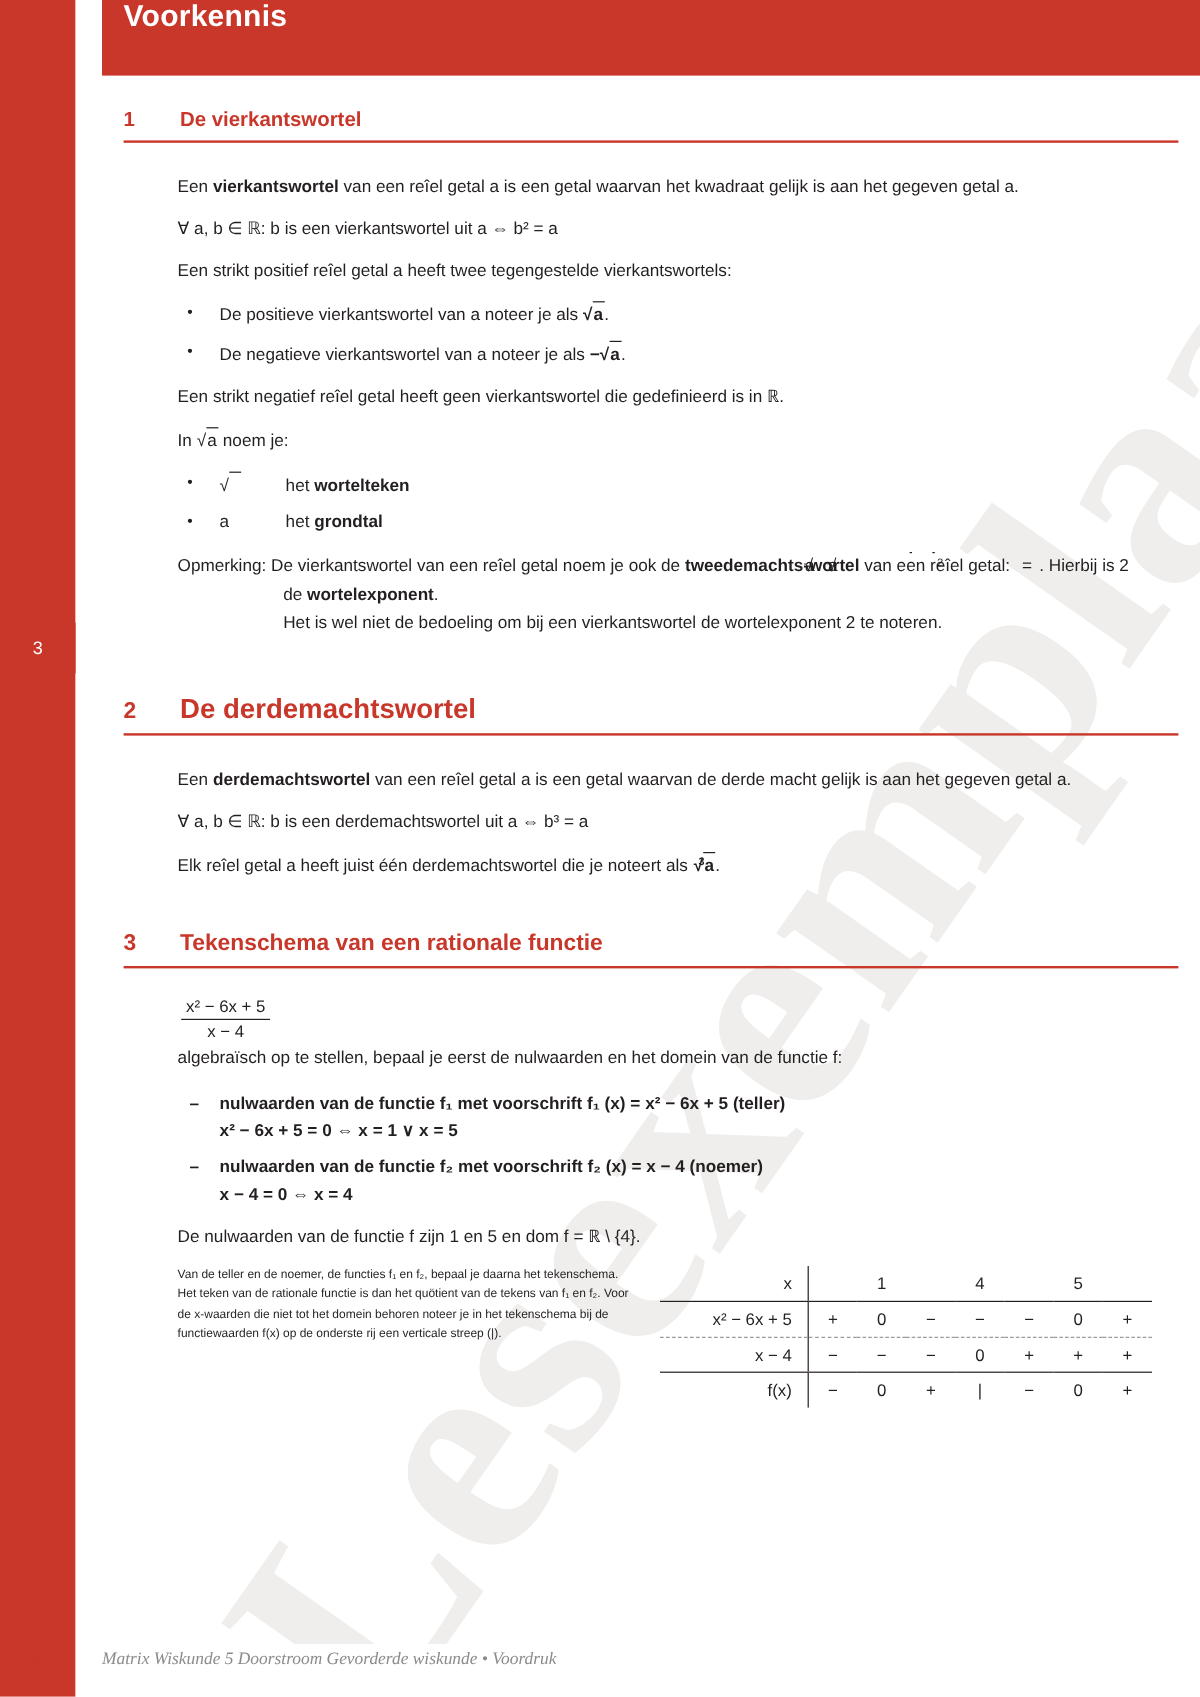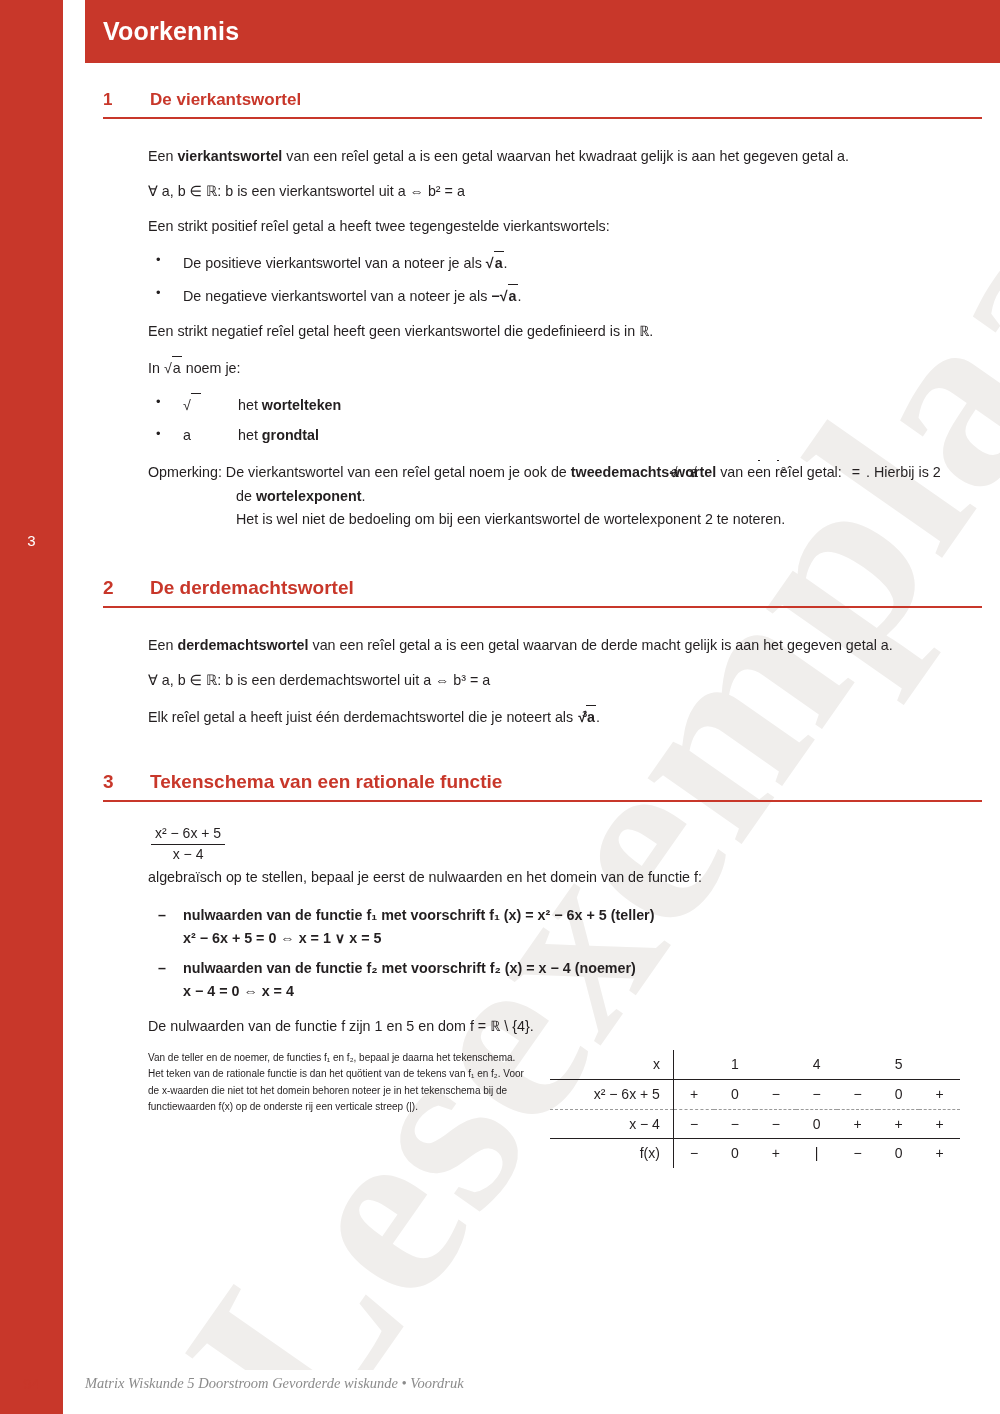--- a/index.html
+++ b/index.html
@@ -17,21 +17,21 @@
     position:absolute; left:0; top:0; width:63px; height:1414px;
     background:#c8372a;
   }
   .white-strip {
     position:absolute; left:63px; top:0; width:22px; height:1414px;
     background:#ffffff;
   }
   .header-bar {
     position:absolute; left:85px; top:0; width:915px; height:63px;
     background:#c8372a;
-    display:flex; align-items:center;
+    display:flex; align-items:flex-start;
   }
   .header-title {
     color:#ffffff; font-size:25px; font-weight:bold;
     letter-spacing:0.2px; padding-left:18px;
   }
   .tab-number {
     position:absolute; left:0; top:519px; width:63px; height:42px;
     background:#c8372a; color:#ffffff;
     display:flex; align-items:center; justify-content:center;
     font-size:15px;
@@ -195,21 +195,21 @@
     </ul>
 
     <p class="hang">
       <span>Opmerking: De vierkantswortel van een reîel getal noem je ook de </span><b>tweedemachts-</b><b>wortel</b><span> van een reîel getal: </span><span class="rad"><span class="radsym">√</span><span class="bar">a</span></span><span> = </span><span class="rad"><sup style="font-size:9px;position:relative;left:5px;top:1px;">2</sup><span class="radsym" style="margin-left:-4px;">√</span><span class="bar">a</span></span><span>. Hierbij is 2 de </span><b>wortelexponent</b><span>.</span>
     </p>
     <p class="hang2" style="margin-top:-12px;">Het is wel niet de bedoeling om bij een vierkantswortel de wortelexponent 2 te noteren.</p>
   </div>
 
   <div class="sec-head" style="padding-top:34px;">
     <div class="sec-num" style="font-size:19px;">2</div>
-    <div class="sec-title" style="font-size:19px;text-align:right;">De derdemachtswortel</div>
+    <div class="sec-title" style="font-size:23px;text-align:right;">De derdemachtswortel</div>
   </div>
   <div class="sec-rule"></div>
 
   <div class="body-block" style="margin-top:26px;">
     <p><span>Een </span><b>derdemachtswortel</b><span> van een reîel getal a is een getal waarvan de derde macht gelijk is aan het gegeven getal a.</span></p>
     <p>∀ a,  b ∈ ℝ: b is een derdemachtswortel uit a ⇔ b³ = a</p>
     <p><span>Elk reîel getal a heeft juist één derdemachtswortel die je noteert als </span><b class="rad"><sup style="font-size:9px;position:relative;left:5px;top:1px;">3</sup><span class="radsym" style="margin-left:-4px;">√</span><span class="bar" style="border-top:1px solid #231f20;">a</span></b><span>.</span></p>
   </div>
 
   <div class="sec-head" style="padding-top:30px;">

